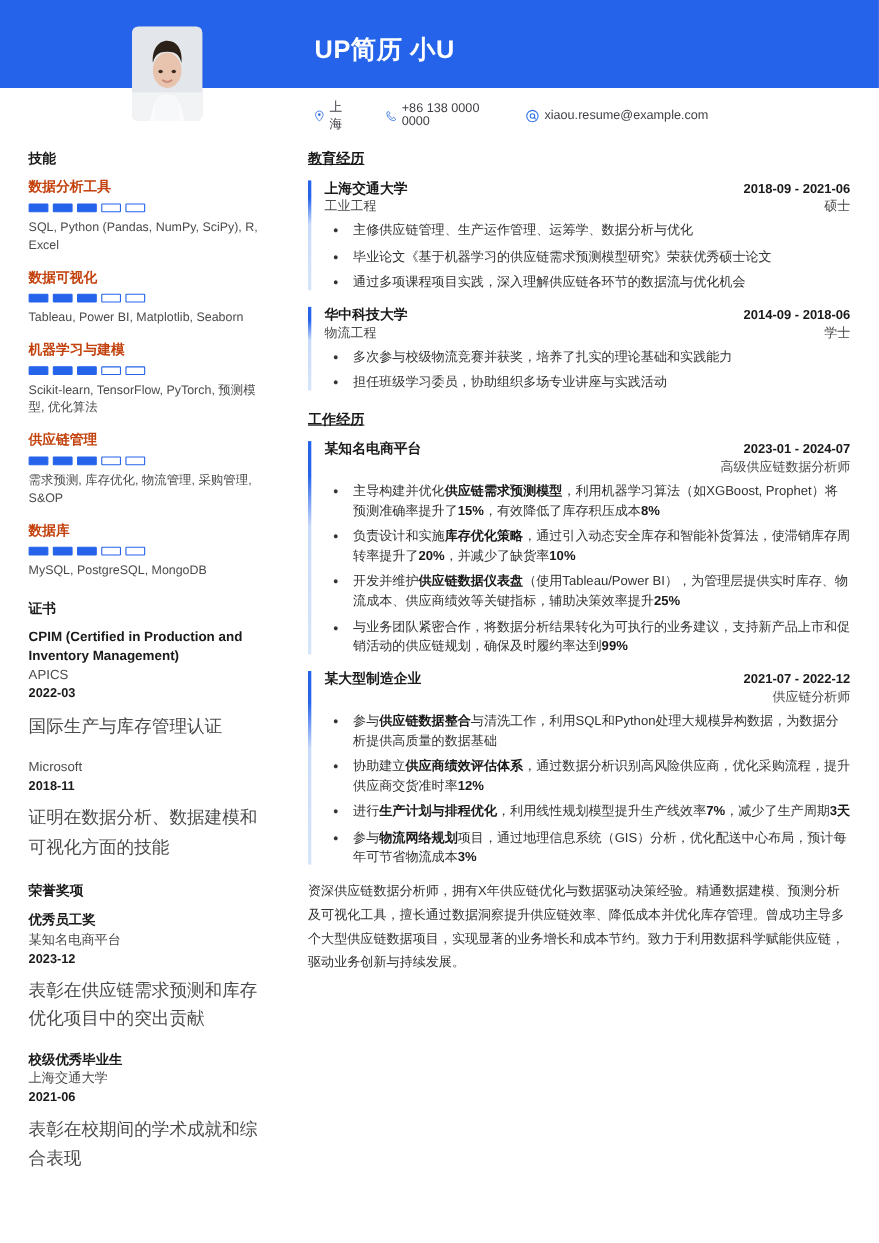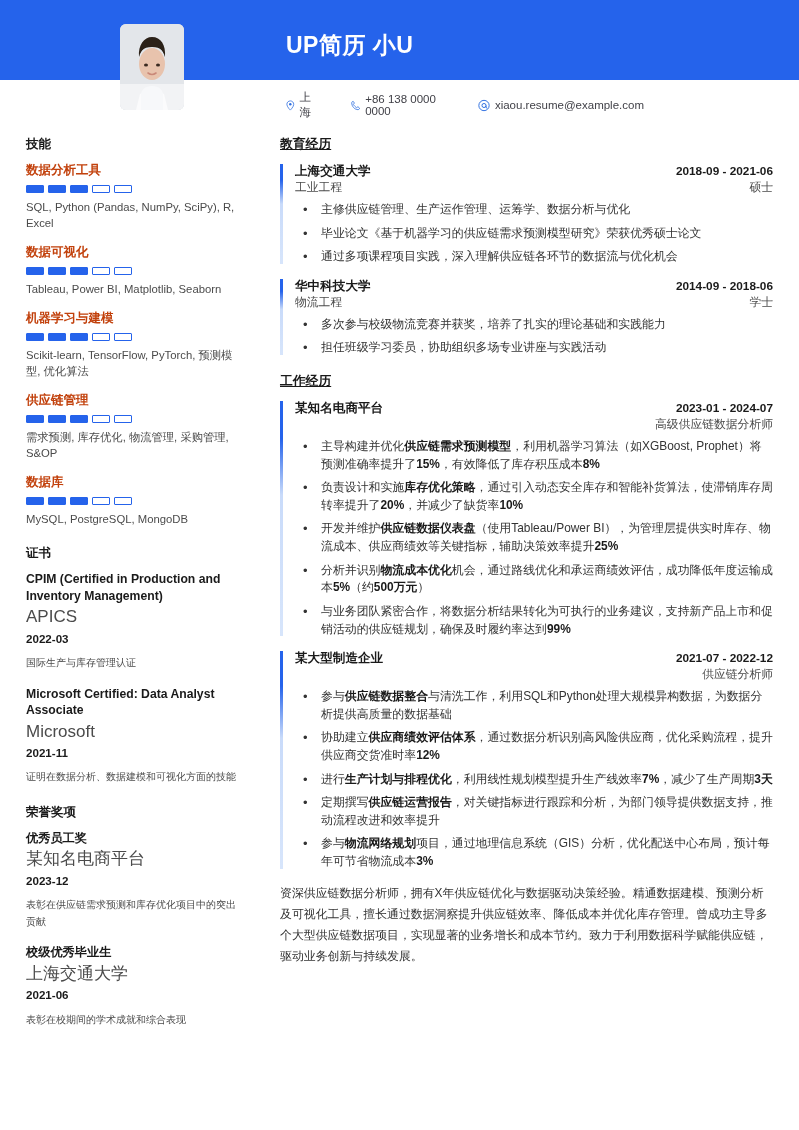--- a/index.html
+++ b/index.html
@@ -48,23 +48,23 @@
   .side-h.gap { margin-top: 18px; }
   .skill { margin-bottom: 13px; }
   .skill-name { font-size: 12.5px; font-weight: 700; color:#c2410c; margin-bottom: 6px; }
   .bars { display: flex; gap: 4px; margin-bottom: 6px; }
   .seg { width: 18px; height: 8px; border: 1.2px solid #2563eb; border-radius: 1px; background: #ffffff; }
   .seg.on { background: #2563eb; }
   .skill-desc { font-size: 11.3px; line-height: 1.42; color: #4b4b4b; }
 
   .cert { margin-bottom: 14px; }
   .cert-name { font-size: 12.2px; font-weight: 700; color:#1a1a1a; line-height: 1.35; }
-  .cert-org  { font-size: 17px; color: #4b4b4b; line-height: 1.5; }
+  .cert-org  { font-size: 12px; color: #4b4b4b; line-height: 1.5; }
   .cert-date { font-size: 11.6px; font-weight: 700; color: #1a1a1a; line-height: 1.5; }
-  .cert-desc { font-size: 10px; color: #4b4b4b; line-height: 1.65; margin-top: 8px; }
+  .cert-desc { font-size: 16px; color: #4b4b4b; line-height: 1.65; margin-top: 8px; }
 
   
   .sec-title {
     font-size: 12.8px; font-weight: 700; color: #1a1a1a;
     margin: 0 0 10px 0;
     text-decoration: underline;
   }
   .sec-title.gap { margin-top: 16px; }
   .entry { position: relative; padding-left: 15px; margin-bottom: 12px; }
   .entry::before {
@@ -200,23 +200,22 @@
 
       <div class="side-h gap">证书</div>
       <div id="certs-list">
           <div class="cert">
             <div class="cert-name">CPIM (Certified in Production and Inventory Management)</div>
             <div class="cert-org">APICS</div>
             <div class="cert-date">2022-03</div>
             <div class="cert-desc">国际生产与库存管理认证</div>
           </div>
           <div class="cert">
-            <div class="cert-name">Microsoft Certified: Data Analyst Associate</div>
             <div class="cert-org">Microsoft</div>
-            <div class="cert-date">2021-11</div>
+            <div class="cert-date">2018-11</div>
             <div class="cert-desc">证明在数据分析、数据建模和可视化方面的技能</div>
           </div>
         </div>
 
       <div class="side-h gap">荣誉奖项</div>
       <div id="awards-list">
           <div class="cert">
             <div class="cert-name">优秀员工奖</div>
             <div class="cert-org">某知名电商平台</div>
             <div class="cert-date">2023-12</div>
@@ -270,35 +269,33 @@
           <div class="entry">
             <div class="entry-row">
               <div class="org">某知名电商平台</div>
               <div class="date">2023-01 - 2024-07</div>
             </div>
             <div class="role">高级供应链数据分析师</div>
             <ul class="pts">
               <li>主导构建并优化<b>供应链需求预测模型</b>，利用机器学习算法（如XGBoost, Prophet）将预测准确率提升了<b>15%</b>，有效降低了库存积压成本<b>8%</b></li>
               <li>负责设计和实施<b>库存优化策略</b>，通过引入动态安全库存和智能补货算法，使滞销库存周转率提升了<b>20%</b>，并减少了缺货率<b>10%</b></li>
               <li>开发并维护<b>供应链数据仪表盘</b>（使用Tableau/Power BI），为管理层提供实时库存、物流成本、供应商绩效等关键指标，辅助决策效率提升<b>25%</b></li>
-              <li>分析并识别<b>物流成本优化</b>机会，通过路线优化和承运商绩效评估，成功降低年度运输成本<b>5%</b>（约<b>500万元</b>）</li>
               <li>与业务团队紧密合作，将数据分析结果转化为可执行的业务建议，支持新产品上市和促销活动的供应链规划，确保及时履约率达到<b>99%</b></li>
             </ul>
           </div>
           <div class="entry">
             <div class="entry-row">
               <div class="org">某大型制造企业</div>
               <div class="date">2021-07 - 2022-12</div>
             </div>
             <div class="role">供应链分析师</div>
             <ul class="pts">
               <li>参与<b>供应链数据整合</b>与清洗工作，利用SQL和Python处理大规模异构数据，为数据分析提供高质量的数据基础</li>
               <li>协助建立<b>供应商绩效评估体系</b>，通过数据分析识别高风险供应商，优化采购流程，提升供应商交货准时率<b>12%</b></li>
               <li>进行<b>生产计划与排程优化</b>，利用线性规划模型提升生产线效率<b>7%</b>，减少了生产周期<b>3天</b></li>
-              <li>定期撰写<b>供应链运营报告</b>，对关键指标进行跟踪和分析，为部门领导提供数据支持，推动流程改进和效率提升</li>
               <li>参与<b>物流网络规划</b>项目，通过地理信息系统（GIS）分析，优化配送中心布局，预计每年可节省物流成本<b>3%</b></li>
             </ul>
           </div>
         </div>
 
       <div class="summary">资深供应链数据分析师，拥有X年供应链优化与数据驱动决策经验。精通数据建模、预测分析及可视化工具，擅长通过数据洞察提升供应链效率、降低成本并优化库存管理。曾成功主导多个大型供应链数据项目，实现显著的业务增长和成本节约。致力于利用数据科学赋能供应链，驱动业务创新与持续发展。</div>
     </div>
 
   </div>
 </div>

